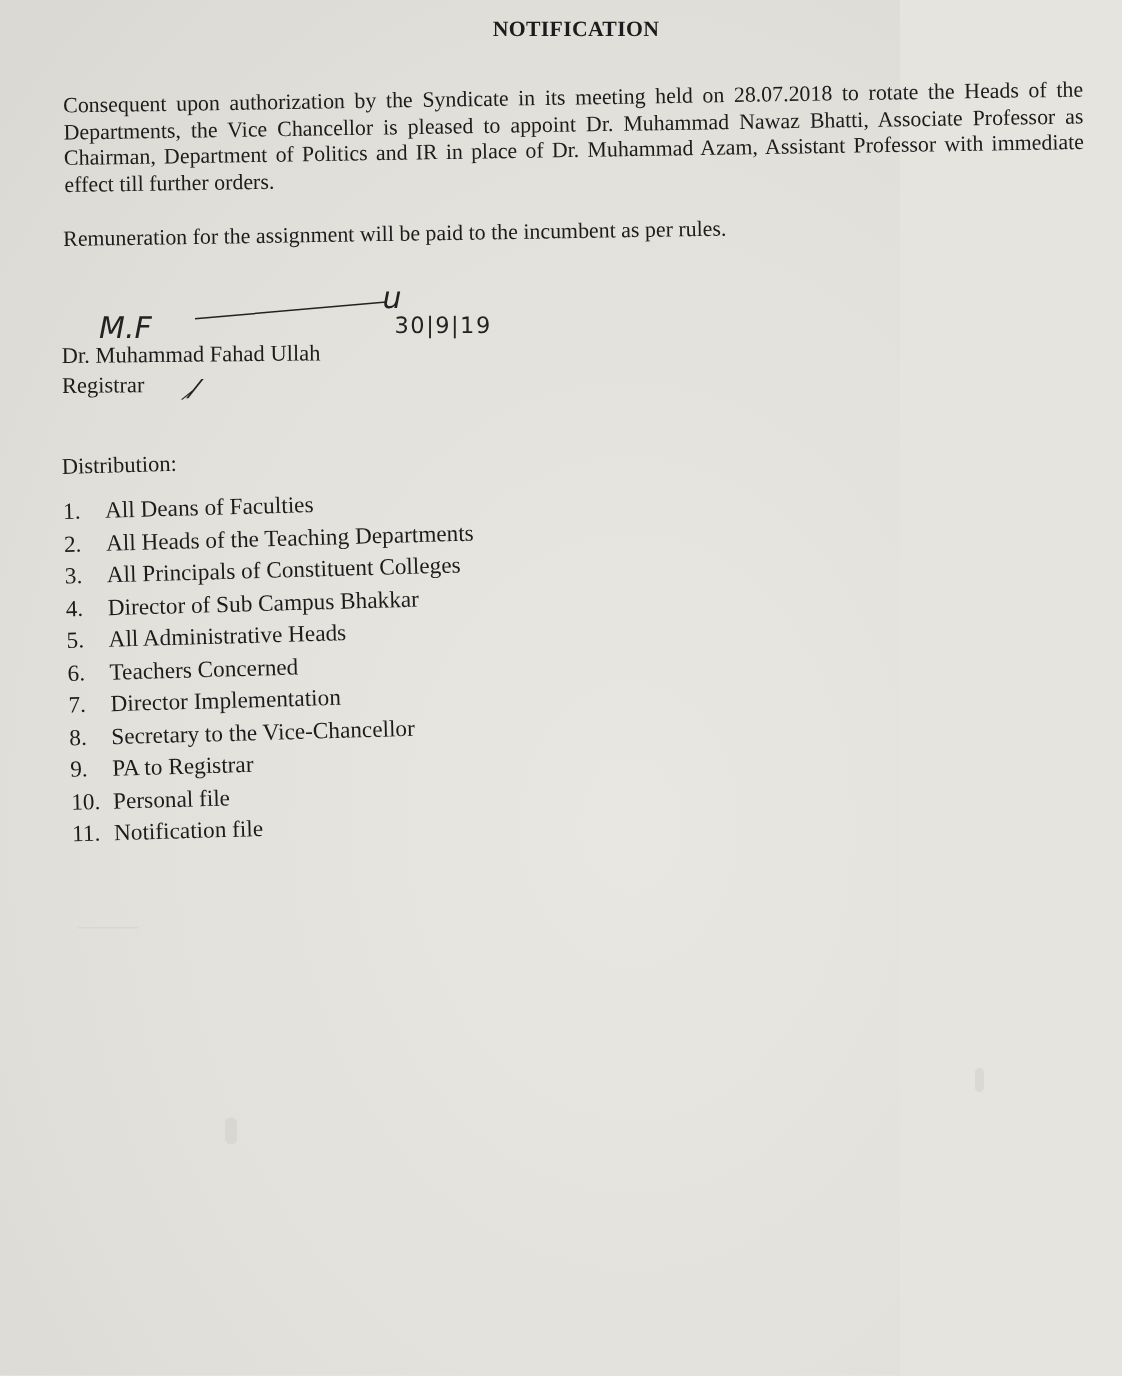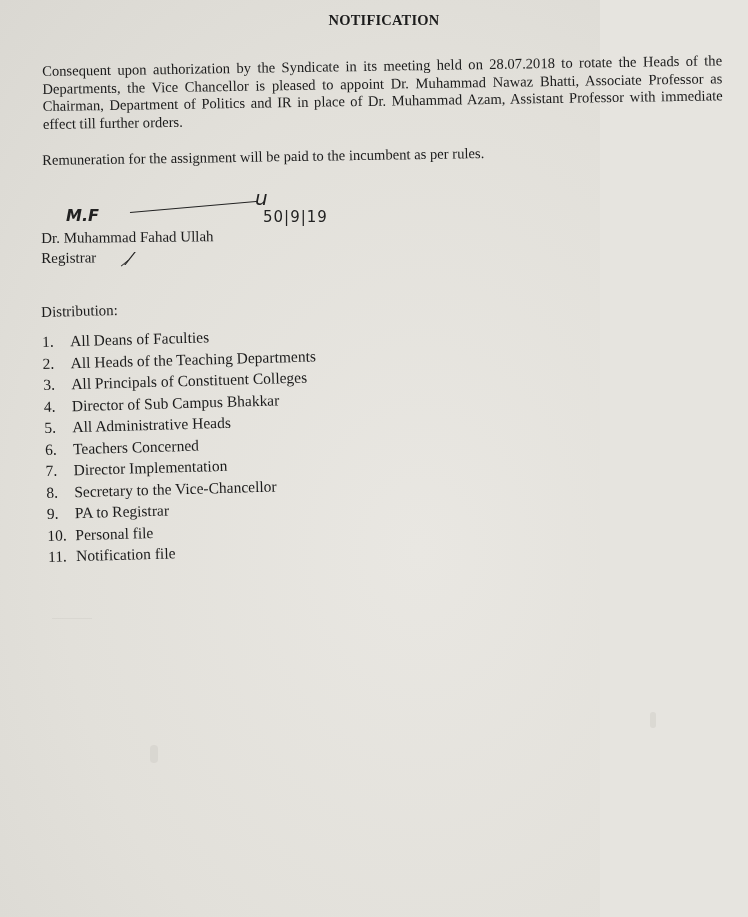--- a/index.html
+++ b/index.html
@@ -52,21 +52,21 @@
       line-height: 20px;
       transform: rotate(-0.6deg);
       transform-origin: left top;
     }
     .hand {
       position: absolute;
       font-family: "DejaVu Sans", sans-serif;
       color: #222;
       font-style: italic;
     }
-    .hand-initials { left: 66px; top: 206px; font-size: 16px; font-weight: bold; }
+    .hand-initials { left: 66px; top: 206px; font-size: 20px; }
     .hand-date { left: 263px; top: 208px; font-size: 15px; letter-spacing: 1px; font-style: normal; }
     .hand-mark { left: 120px; top: 247px; font-size: 17px; }
     .hand-u { left: 255px; top: 186px; font-size: 20px; }
     .sig-line {
       position: absolute;
       left: 130px;
       top: 212px;
       width: 128px;
       height: 0;
       border-top: 1.5px solid #222;
@@ -110,21 +110,21 @@
 <div class="paper">
 
   <div class="title">NOTIFICATION</div>
 
   <div class="para para1">Consequent upon authorization by the Syndicate in its meeting held on 28.07.2018 to rotate the Heads of the Departments, the Vice Chancellor is pleased to appoint Dr. Muhammad Nawaz Bhatti, Associate Professor as Chairman, Department of Politics and IR in place of Dr. Muhammad Azam, Assistant Professor with immediate effect till further orders.</div>
   <div class="para para2">Remuneration for the assignment will be paid to the incumbent as per rules.</div>
 
   <span class="hand hand-initials">M.F</span>
   <div class="sig-line"></div>
   <span class="hand hand-u">u</span>
-  <span class="hand hand-date">50|9|19</span>
+  <span class="hand hand-date">30|9|19</span>
 
   <div class="sig-block">
     <div>Dr. Muhammad Fahad Ullah</div>
     <div>Registrar</div>
   </div>
   <span class="hand hand-mark">⸝⁄</span>
 
   <div class="dist">
     <div class="dist-title">Distribution:</div>
     <ul class="dist-list">

